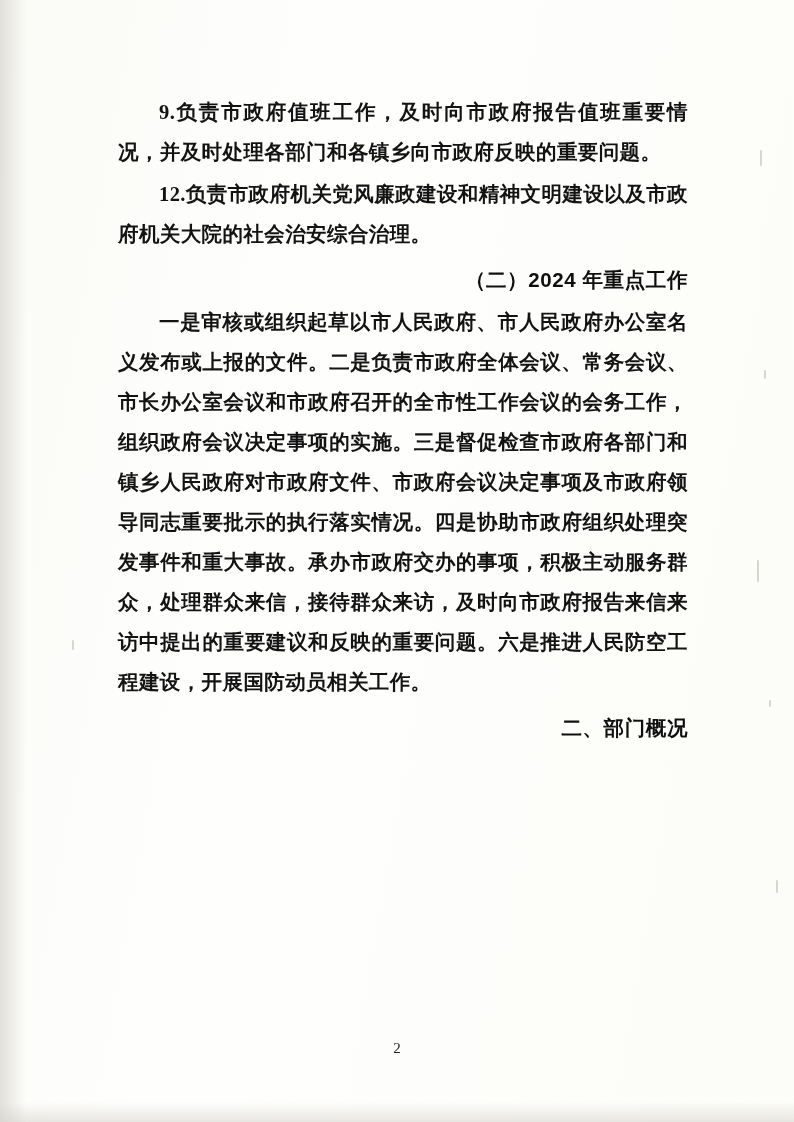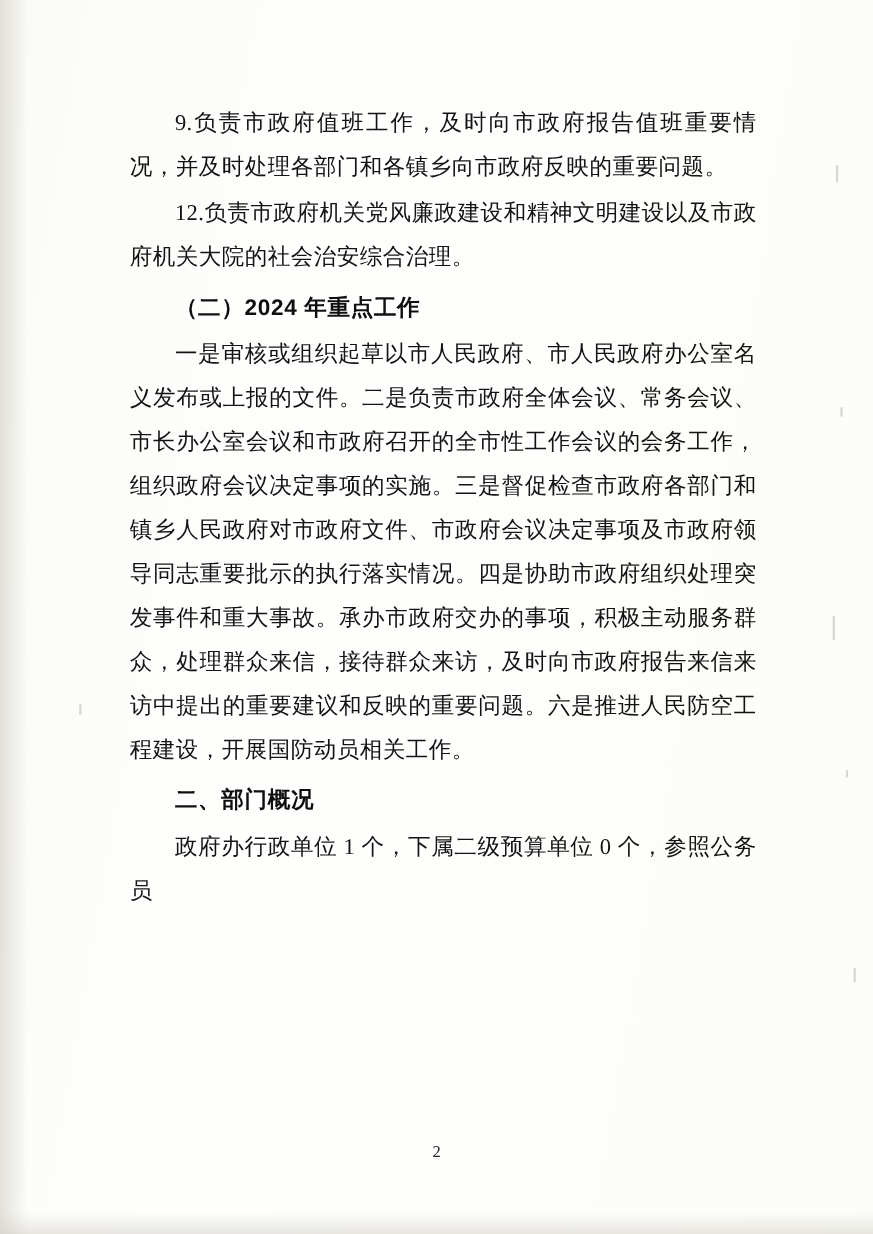--- a/index.html
+++ b/index.html
@@ -36,33 +36,35 @@
   }
   p.para {
     margin: 0 0 2px 0;
     font-size: 20.5px;
     line-height: 40px;
     text-align: justify;
     text-justify: inter-ideograph;
     letter-spacing: 0.4px;
     text-indent: 2em;
     color: #131313;
+    font-weight: bold;
   }
   h2.heading {
     margin: 6px 0 2px 0;
     font-size: 20.5px;
     line-height: 40px;
     font-weight: bold;
     text-indent: 2em;
     letter-spacing: 0.6px;
     font-family: "Liberation Sans", "DejaVu Sans", sans-serif;
     color: #0f0f0f;
   }
   h2.heading.hei {
     font-family: "Liberation Sans", "DejaVu Sans", sans-serif;
+    text-align: right;
   }
   .page-number {
     position: absolute;
     left: 0;
     right: 0;
     top: 1040px;
     text-align: center;
     font-size: 15px;
     color: #222;
     font-family: "Liberation Serif", "DejaVu Serif", serif;
@@ -111,17 +113,16 @@
   <div class="content">
     <p class="para">9.负责市政府值班工作，及时向市政府报告值班重要情况，并及时处理各部门和各镇乡向市政府反映的重要问题。</p>
     <p class="para">12.负责市政府机关党风廉政建设和精神文明建设以及市政府机关大院的社会治安综合治理。</p>
 
     <h2 class="heading hei">（二）2024 年重点工作</h2>
 
     <p class="para">一是审核或组织起草以市人民政府、市人民政府办公室名义发布或上报的文件。二是负责市政府全体会议、常务会议、市长办公室会议和市政府召开的全市性工作会议的会务工作，组织政府会议决定事项的实施。三是督促检查市政府各部门和镇乡人民政府对市政府文件、市政府会议决定事项及市政府领导同志重要批示的执行落实情况。四是协助市政府组织处理突发事件和重大事故。承办市政府交办的事项，积极主动服务群众，处理群众来信，接待群众来访，及时向市政府报告来信来访中提出的重要建议和反映的重要问题。六是推进人民防空工程建设，开展国防动员相关工作。</p>
 
     <h2 class="heading hei">二、部门概况</h2>
 
-    <p class="para">政府办行政单位 1 个，下属二级预算单位 0 个，参照公务员</p>
   </div>
 
   <div class="page-number">2</div>
 </div>
 
 </body></html>

